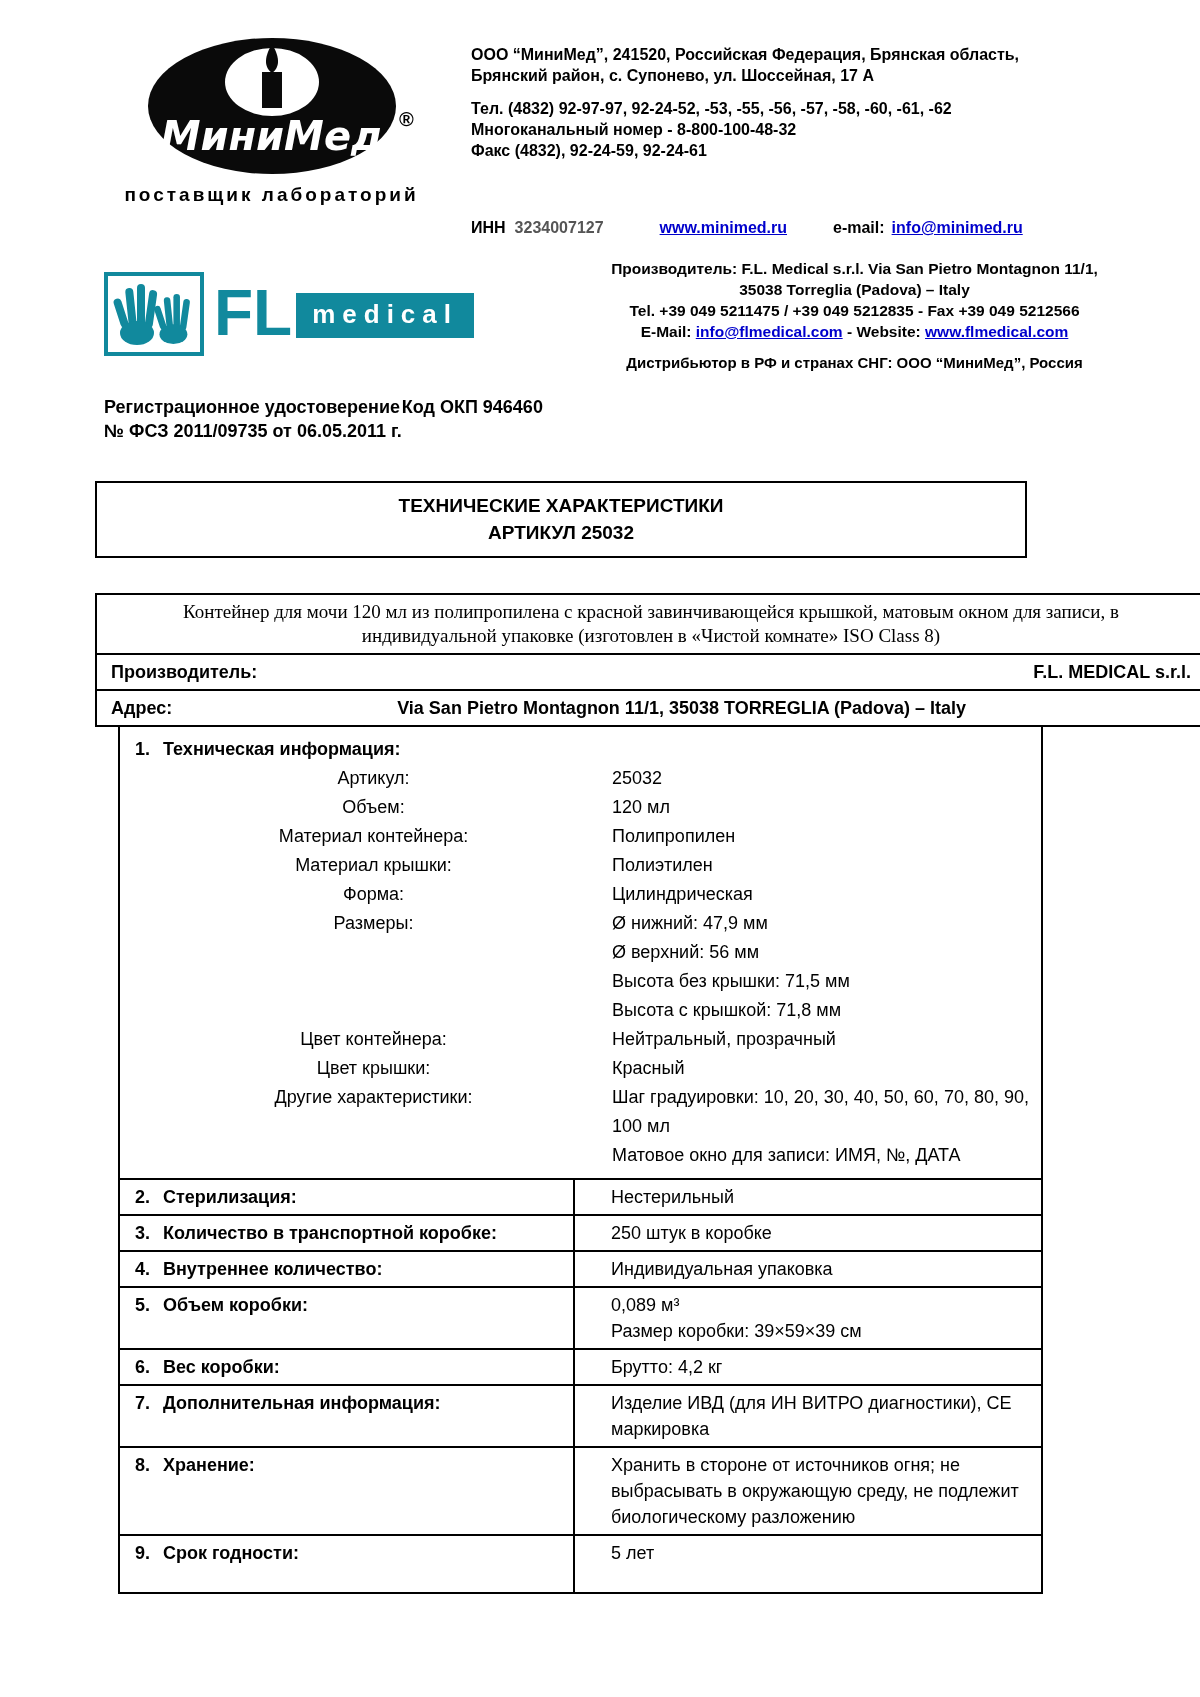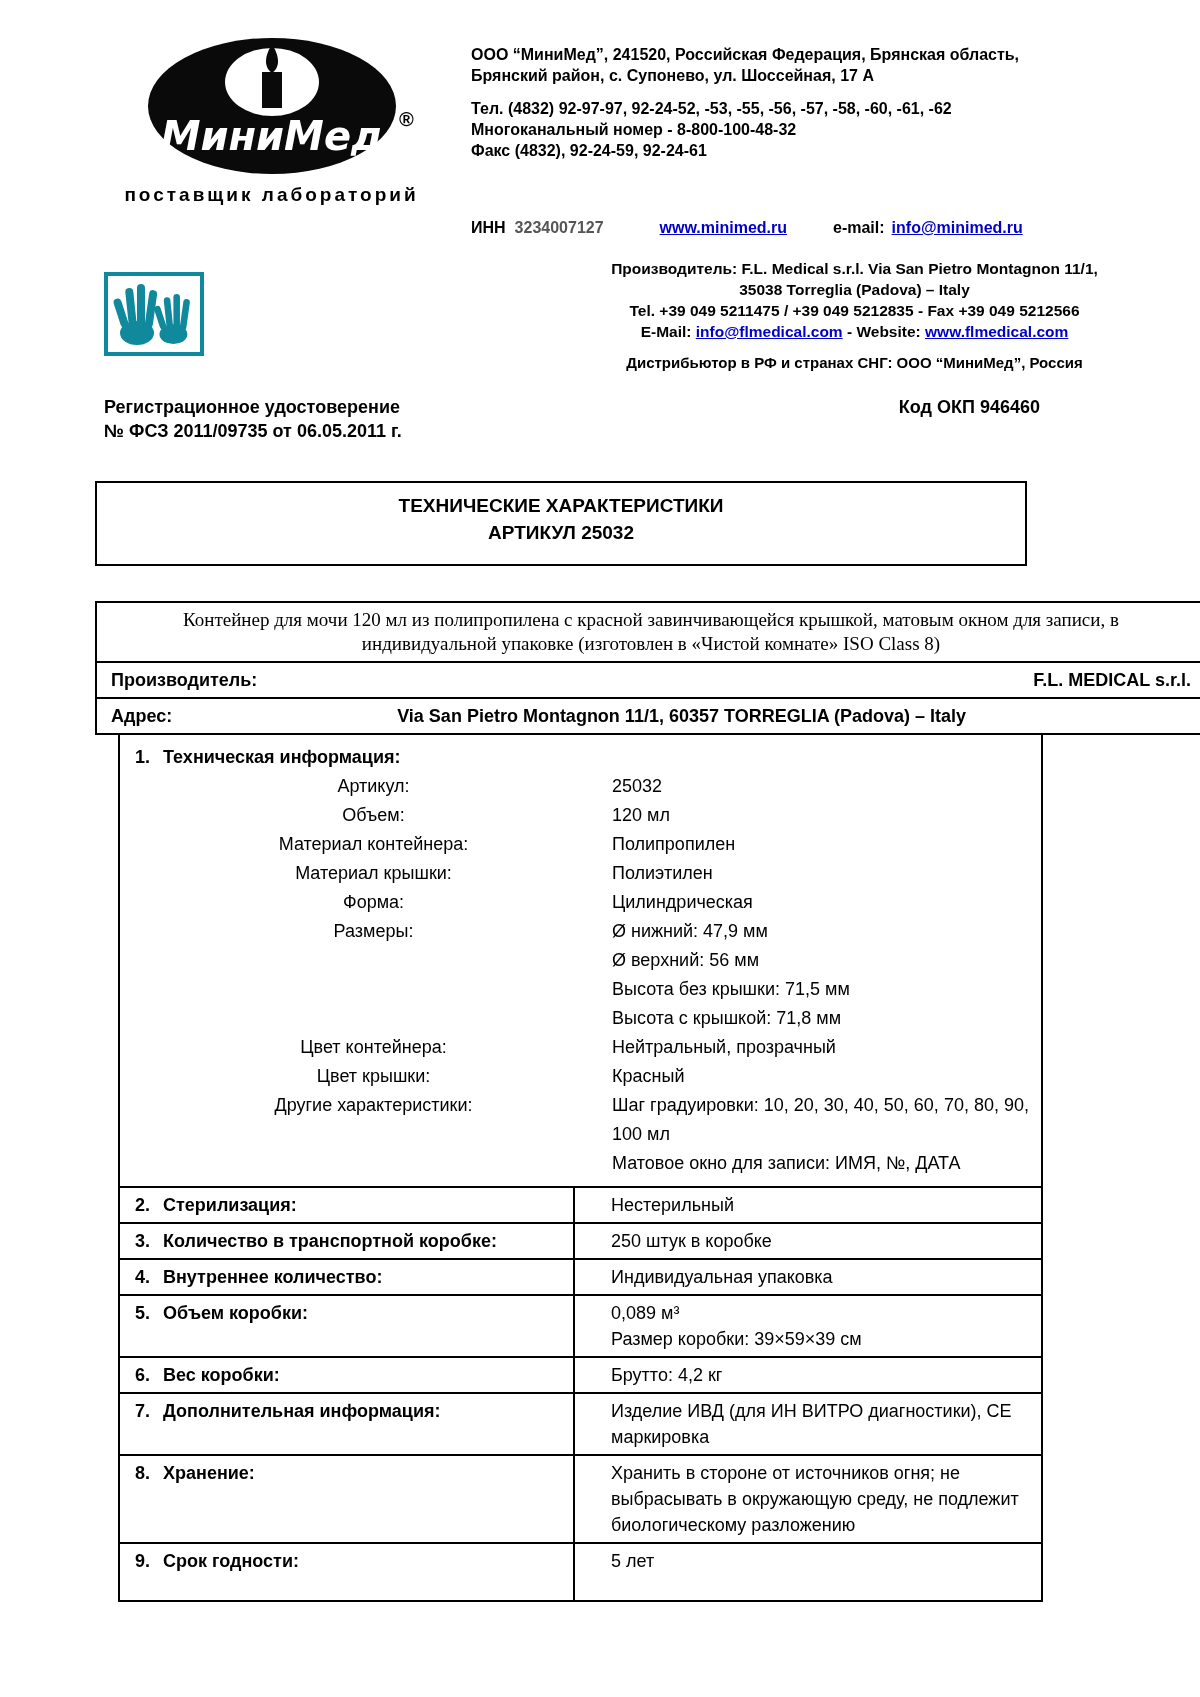--- a/index.html
+++ b/index.html
@@ -25,25 +25,25 @@
   
   .header-fl { display:flex; padding:16px 0 0 104px; }
   .fl-logo { width:440px; display:flex; align-items:center; }
   .fl-square { width:100px; height:84px; flex:none; }
   .fl-text { display:flex; align-items:flex-end; margin-left:10px; }
   .fl-letters { font-size:64px; font-weight:bold; color:var(--teal,#11899d); line-height:0.85; }
   .fl-medical-box { background:var(--teal,#11899d); color:#fff; font-size:26px; letter-spacing:7px; padding:6px 16px 8px; margin-left:4px; margin-bottom:3px; font-weight:bold; }
   .fl-info { margin-left:28px; text-align:center; font-weight:bold; font-size:15.5px; line-height:21px; width:565px; padding-top:4px; }
   .fl-distributor { margin-top:10px; font-size:15px; }
   
-  .header-reg { display:flex; justify-content:space-between; padding:22px 160px 0 104px; }
+  .header-reg { display:flex; padding:22px 160px 0 104px; }
   .reg-left { font-weight:bold; font-size:18px; line-height:24px; }
   .reg-right { font-weight:bold; font-size:18px; padding-top:2px; }
   
-  .title-box { margin:38px 0 0 95px; width:932px; border:2px solid #000; text-align:center; padding:9px 0 18px; }
+  .title-box { margin:38px 0 0 95px; width:932px; border:2px solid #000; text-align:center; padding:9px 0 10px; }
   .title-line { font-weight:bold; font-size:19px; line-height:27px; }
   
   .top-table { margin:35px 0 0 95px; width:1112px; border:2px solid #000; }
   .desc-row { border-bottom:2px solid #000; font-family:"Liberation Serif", serif; font-size:19px; text-align:center; padding:5px 28px; line-height:24px; }
   .mfr-row { border-bottom:2px solid #000; display:flex; justify-content:space-between; padding:5px 14px; font-size:18px; line-height:24px; }
   .mfr-label { font-weight:bold; }
   .mfr-value { font-weight:bold; }
   .addr-row { display:flex; padding:5px 14px; font-size:18px; line-height:24px; }
   .addr-label { font-weight:bold; }
   .addr-value { font-weight:bold; flex:1; text-align:center; }
@@ -117,20 +117,24 @@
           </g>
           <g transform="translate(53,22) scale(0.82)">
             <rect x="0" y="14" width="8" height="30" rx="4" transform="rotate(-18 4 29)"></rect>
             <rect x="10" y="4" width="8" height="40" rx="4" transform="rotate(-6 14 24)"></rect>
             <rect x="20" y="0" width="8" height="44" rx="4"></rect>
             <rect x="30" y="6" width="8" height="38" rx="4" transform="rotate(8 34 25)"></rect>
             <ellipse cx="20" cy="49" rx="17" ry="12"></ellipse>
           </g>
         </g>
       </svg>
+      <div class="fl-text">
+        <span class="fl-letters">FL</span>
+        <span class="fl-medical-box">medical</span>
+      </div>
     </div>
 
     <div class="fl-info">
       <div>Производитель: F.L. Medical s.r.l. Via San Pietro Montagnon 11/1,</div>
       <div>35038 Torreglia (Padova) – Italy</div>
       <div>Tel. +39 049 5211475 / +39 049 5212835 - Fax +39 049 5212566</div>
       <div>
         <span>E-Mail:</span>
         <span class="link">info@flmedical.com</span>
         <span>- Website:</span>
@@ -154,21 +158,21 @@
   </div>
 
   <div class="top-table">
     <div class="desc-row">Контейнер для мочи 120 мл из полипропилена с красной завинчивающейся крышкой, матовым окном для записи, в индивидуальной упаковке (изготовлен в «Чистой комнате» ISO Class 8)</div>
     <div class="mfr-row">
       <span class="mfr-label">Производитель:</span>
       <span class="mfr-value">F.L. MEDICAL s.r.l.</span>
     </div>
     <div class="addr-row">
       <span class="addr-label">Адрес:</span>
-      <span class="addr-value">Via San Pietro Montagnon 11/1, 60357 TORREGLIA (Padova) – Italy</span>
+      <span class="addr-value">Via San Pietro Montagnon 11/1, 35038 TORREGLIA (Padova) – Italy</span>
     </div>
   </div>
 
   <div class="sections-table">
     <div class="section1">
       <div class="s1-heading">
         <span class="num">1.</span><span>Техническая информация:</span>
       </div>
       <div>
           <div class="spec-row">

